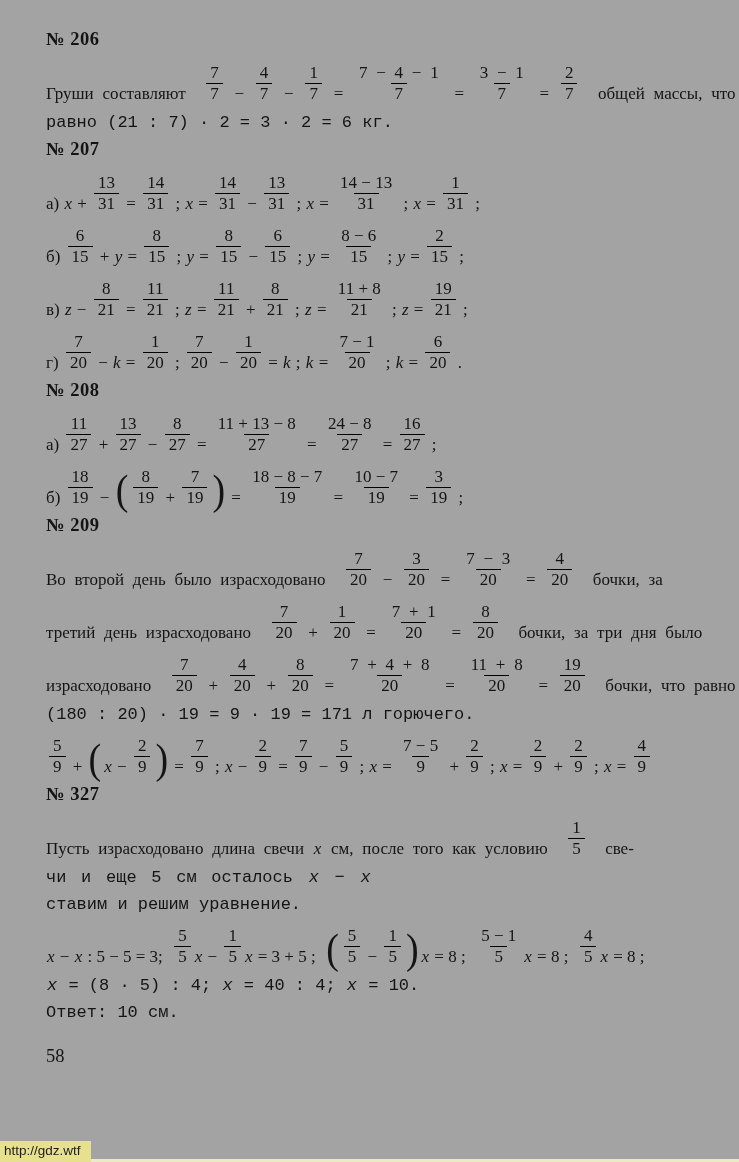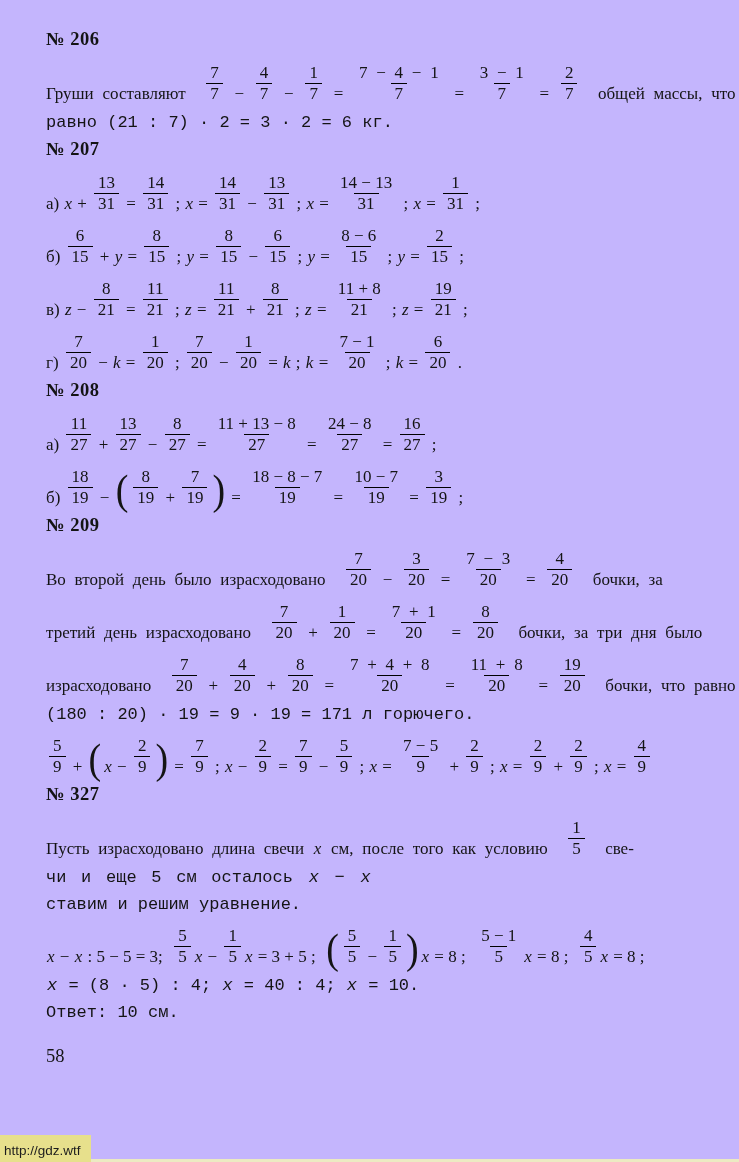--- a/index.html
+++ b/index.html
@@ -1,20 +1,20 @@
 <!DOCTYPE html>
 <html><head>
 <meta charset="utf-8">
 <style>
   html,body { margin:0; padding:0; background:#888; }
   .page {
     position: relative;
     width: 739px; height: 1162px;
     margin: 0 auto;
-    background: #c4b5fd;
+    background: #a3a3a3;
     color: #141414;
     font-family: "Liberation Serif", "DejaVu Serif", serif;
     font-size: 17px;
     box-sizing: border-box;
     padding: 22px 34px 0 46px;
     overflow: hidden;
   }
   .pnum {
     font-weight: bold;
     font-size: 18.5px;
@@ -54,21 +54,21 @@
     font-size: 18.5px;
     margin-top: 24px;
   }
   .watermark {
     position: absolute;
     left: 0; bottom: 0;
     background: #e7e08c;
     color: #1d1d1d;
     font-family: "Liberation Sans", "DejaVu Sans", sans-serif;
     font-size: 13.5px;
-    padding: 8px 10px 4px 4px;
+    padding: 2px 10px 4px 4px;
     text-decoration: none;
     z-index: 2;
   }
   .bottom-strip {
     position: absolute;
     left: 0; right: 0; bottom: 0;
     height: 3px;
     background: #eceac2;
     z-index: 1;
   }

